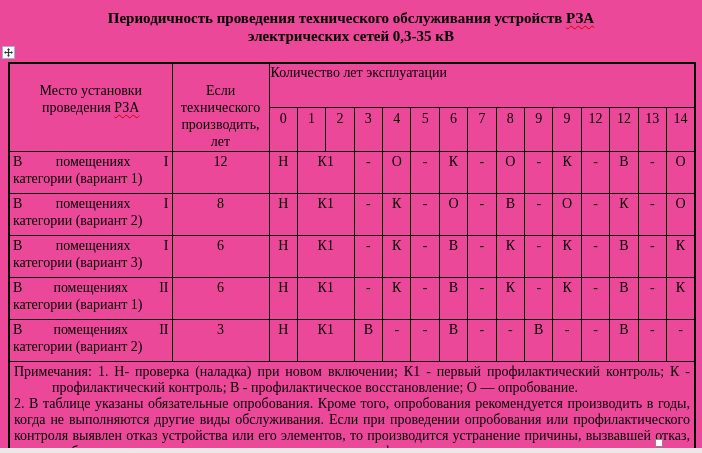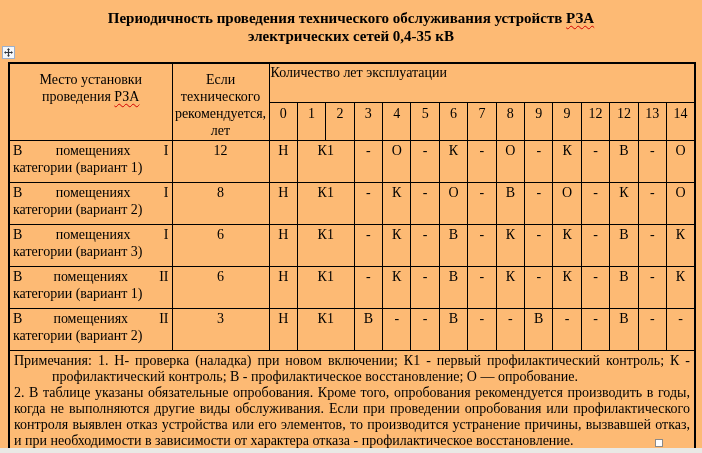--- a/index.html
+++ b/index.html
@@ -1,38 +1,38 @@
 <!DOCTYPE html>
 <html><head>
 <meta charset="utf-8">
 <style>
   html,body{margin:0;padding:0;background:#ffffff;}
   .page{
-    position:relative;width:702px;height:453px;background:#fdba74;overflow:hidden;
+    position:relative;width:702px;height:453px;background:#ec4899;overflow:hidden;
     font-family:"Liberation Serif","DejaVu Serif",serif;color:#000;
   }
   .doc-title{
     position:absolute;top:9px;left:0;width:702px;text-align:center;
     font-size:15px;line-height:18px;font-weight:bold;
   }
   .spell{
     text-decoration-line:underline;
     text-decoration-style:wavy;
     text-decoration-color:#d40000;
     text-decoration-thickness:1px;
     text-underline-offset:2px;
   }
   table.rza{
     position:absolute;left:8px;top:62px;width:688px;
     border-collapse:collapse;table-layout:fixed;
     font-size:14px;
   }
   table.rza{border:2px solid #000;}
   table.rza td{border:1px solid #000;vertical-align:top;overflow:hidden;}
-  td.hplace,td.hcycle{text-align:center;line-height:17px;padding-top:7px;}
+  td.hplace,td.hcycle{text-align:center;line-height:17px;padding-top:18px;}
   td.hyears{text-align:left;vertical-align:middle;height:34px;line-height:16px;}
   tr.yrow td{height:32px;text-align:center;padding-top:3px;line-height:16px;}
   tr.drow td{height:38px;}
   td.place{padding:1px 3px 0 3px;line-height:17px;}
   .jline{display:flex;justify-content:space-between;}
   td.cycle{text-align:center;padding-top:2px;line-height:16px;}
   td.val{text-align:center;padding-top:2px;line-height:16px;}
   td.notes{padding:2px 4px 2px 4px;font-size:14px;line-height:16px;margin-left:14px;}
   td.notes p{margin:0;text-align:justify;}
   p.n1{padding-left:38px;text-indent:-38px;}
@@ -50,21 +50,21 @@
     position:absolute;left:0;bottom:0;width:702px;height:5px;background:#e9e9e5;
   }
 </style>
 </head>
 <body>
 
 <div class="page">
 
   <div class="doc-title">
     <div><span>Периодичность проведения технического обслуживания устройств </span><span class="spell">РЗА</span></div>
-    <div>электрических сетей 0,4-35 кВ</div>
+    <div>электрических сетей 0,3-35 кВ</div>
   </div>
 
   <div class="move-handle">
     <svg width="9" height="9" viewBox="0 0 12 12">
       <path d="M6 0 L8 2.5 H6.8 V5.2 H9.5 V4 L12 6 L9.5 8 V6.8 H6.8 V9.5 H8 L6 12 L4 9.5 H5.2 V6.8 H2.5 V8 L0 6 L2.5 4 V5.2 H5.2 V2.5 H4 Z" fill="#33383f"></path>
     </svg>
   </div>
 
   <table class="rza">
     <colgroup>
@@ -88,21 +88,21 @@
       </colgroup>
     <tbody>
       <tr>
         <td class="hplace" rowspan="2">
           <div>Место установки</div>
           <div><span>проведения </span><span class="spell">РЗА</span></div>
         </td>
         <td class="hcycle" rowspan="2">
           <div>Если</div>
           <div>технического</div>
-          <div>рекомендуется,</div>
+          <div>производить,</div>
           <div>лет</div>
         </td>
         <td class="hyears" colspan="15">Количество лет эксплуатации</td>
       </tr>
       <tr class="yrow">
           <td>0</td>
           <td>1</td>
           <td>2</td>
           <td>3</td>
           <td>4</td>

